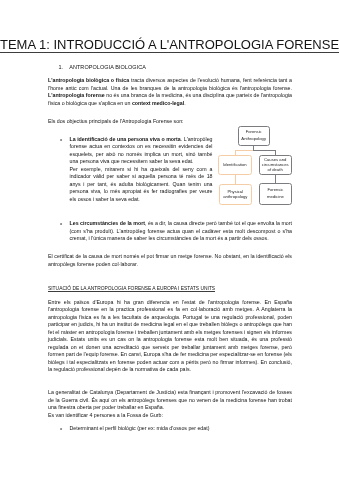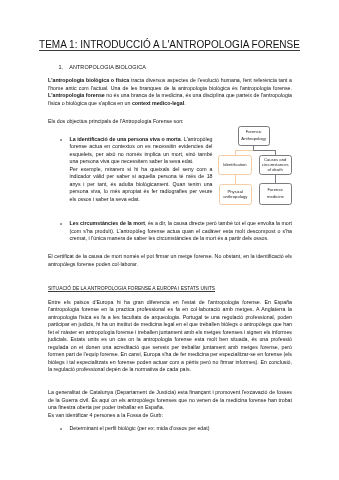--- a/index.html
+++ b/index.html
@@ -2,21 +2,21 @@
 <html><head>
 <meta charset="utf-8">
 <title>TEMA 1: INTRODUCCIO A L'ANTROPOLOGIA FORENSE</title>
 <style>
   html,body{margin:0;padding:0;background:#ffffff;}
   body{width:339px;height:480px;overflow:hidden;
        font-family:"Liberation Sans",sans-serif;color:#141414;}
   .page{position:relative;width:339px;height:480px;background:#fff;overflow:hidden;}
 
   .title{position:absolute;left:0;top:41.1px;width:339px;text-align:center;
-         font-size:10px;font-weight:400;letter-spacing:0px;white-space:nowrap;line-height:7.7px;}
+         font-size:13px;font-weight:400;letter-spacing:0px;white-space:nowrap;line-height:7.7px;}
   .title u{text-decoration:none;border-bottom:0.65px solid #3d3d3d;padding-bottom:0.1px;}
 
   .secnum{position:absolute;left:58.5px;top:63.7px;font-size:5.5px;line-height:6px;font-weight:400;}
   .sechead{position:absolute;left:69.2px;top:63.7px;font-size:5.5px;line-height:6px;font-weight:400;letter-spacing:.06px;}
 
   .p{position:absolute;font-size:5.25px;line-height:7.5px;text-align:justify;}
   .p b{font-weight:700;}
 
   .bulmark{position:absolute;font-size:4.0px;line-height:7.5px;}
   .bultxt{position:absolute;font-size:5.25px;line-height:7.5px;text-align:justify;}

